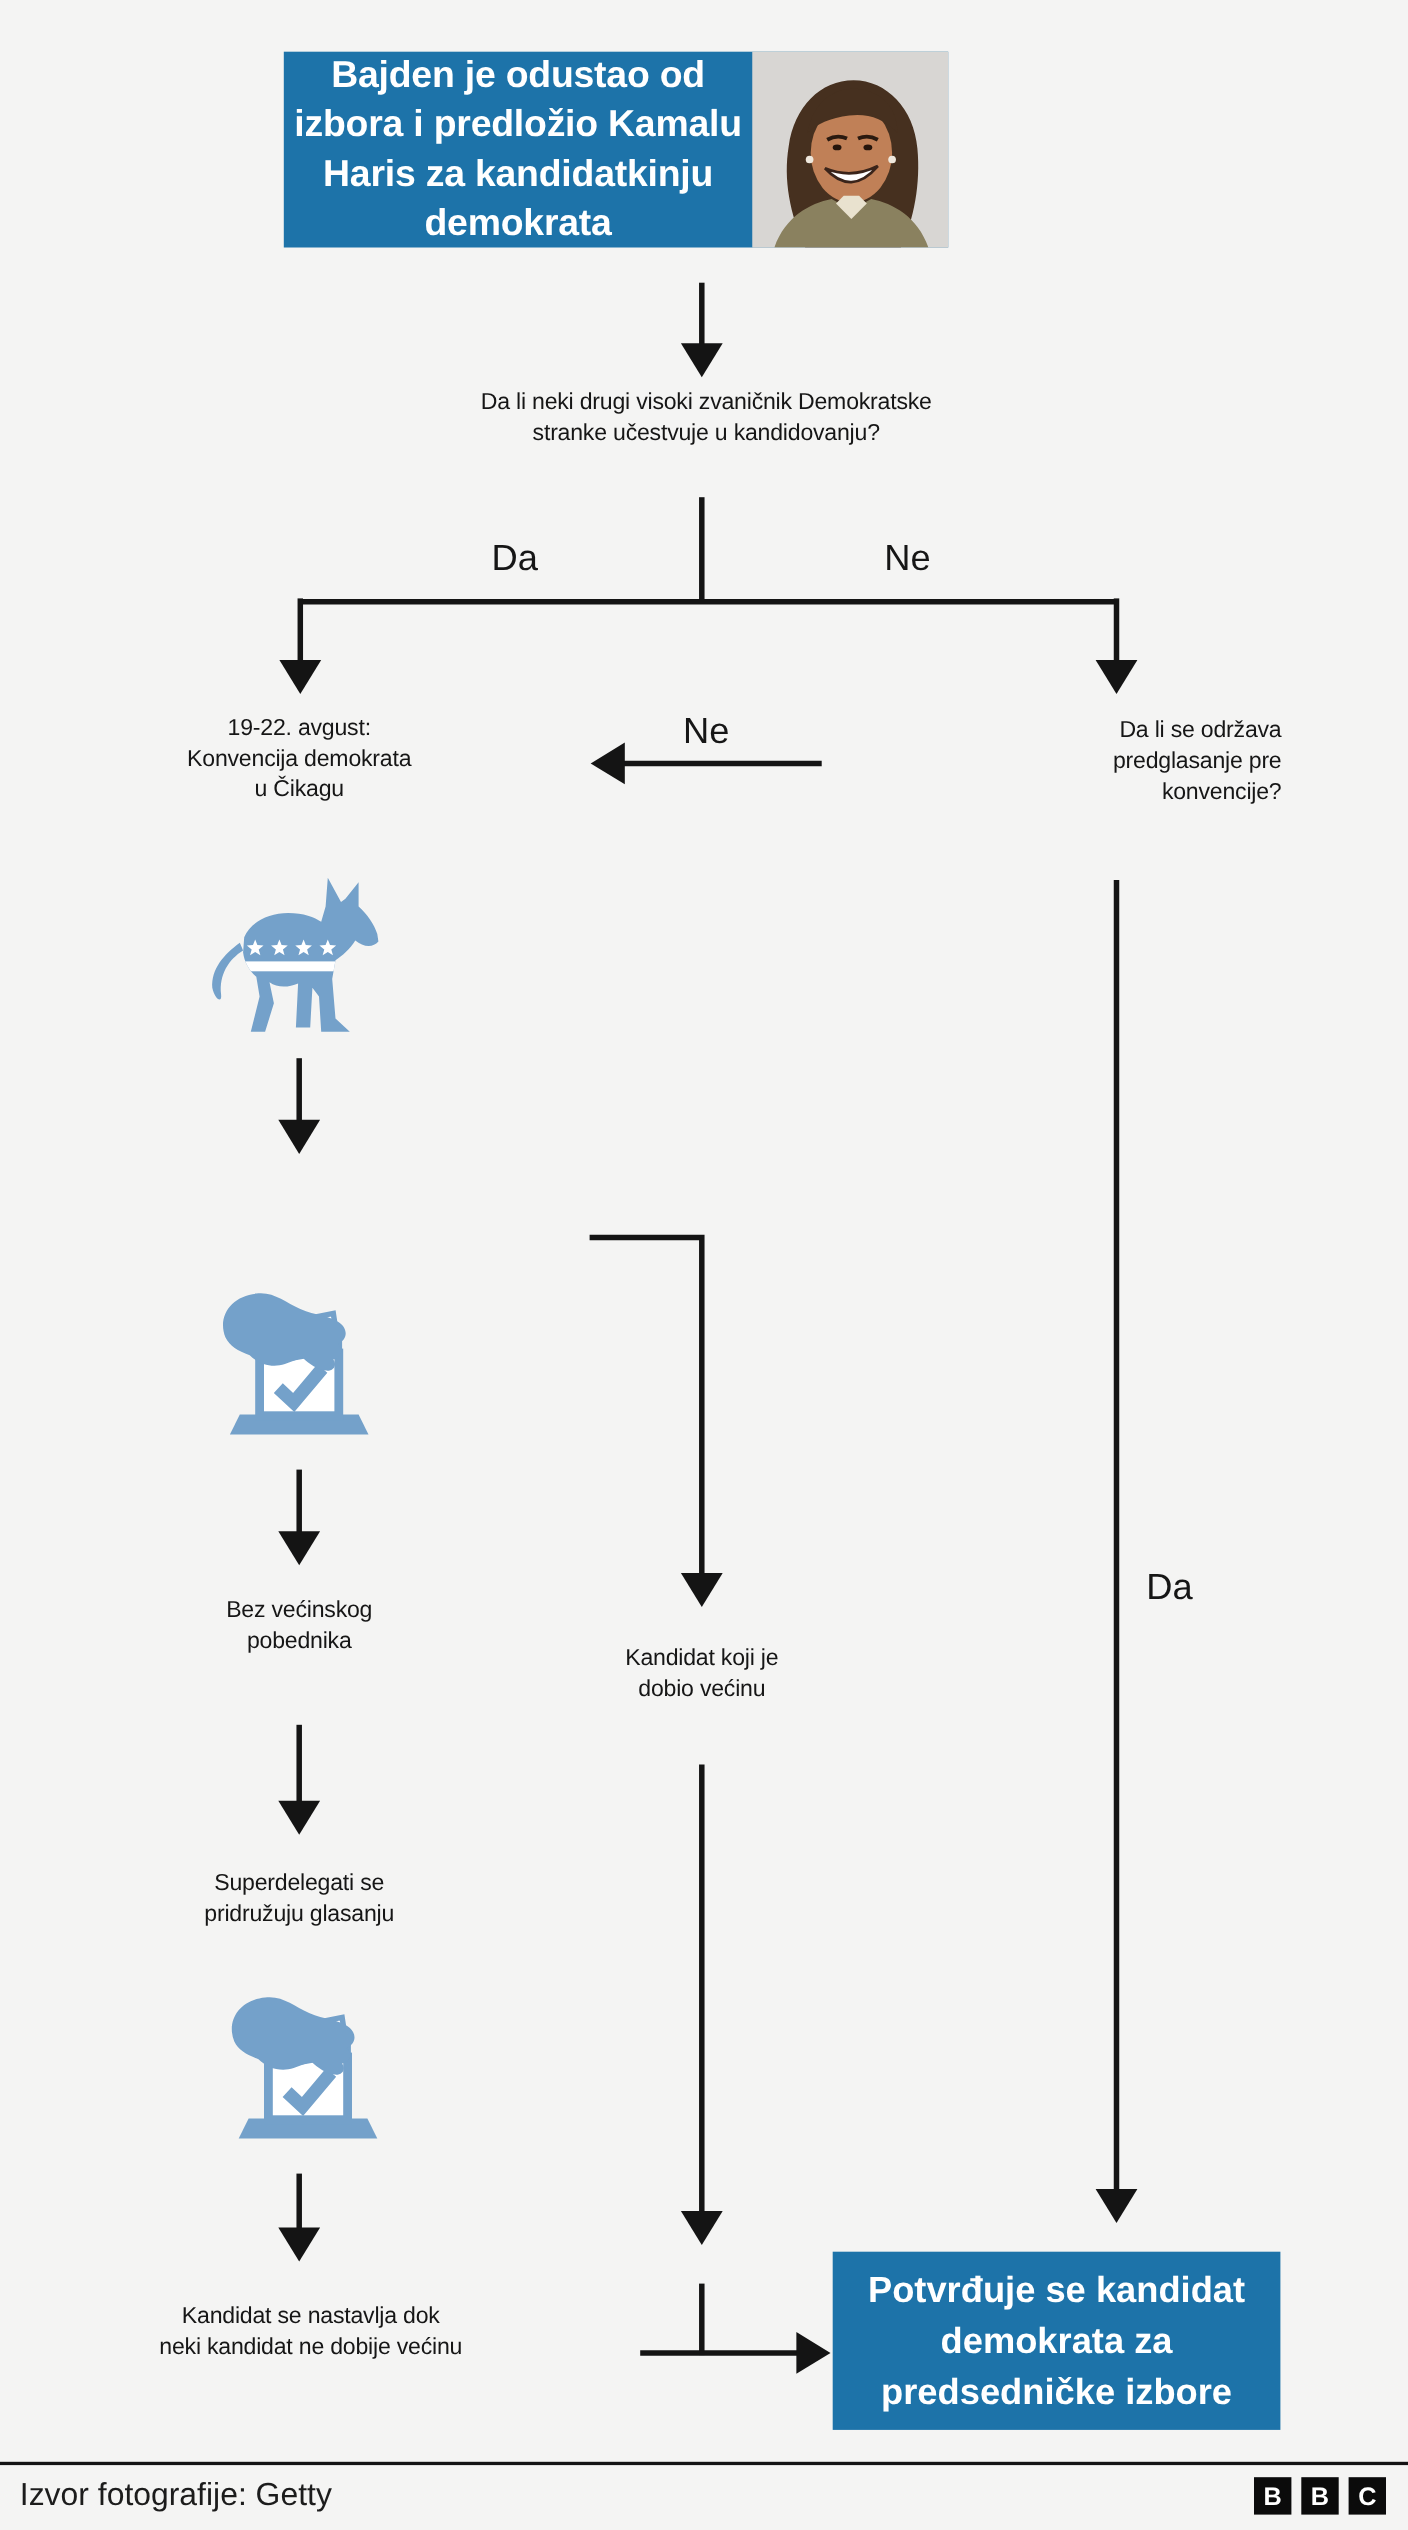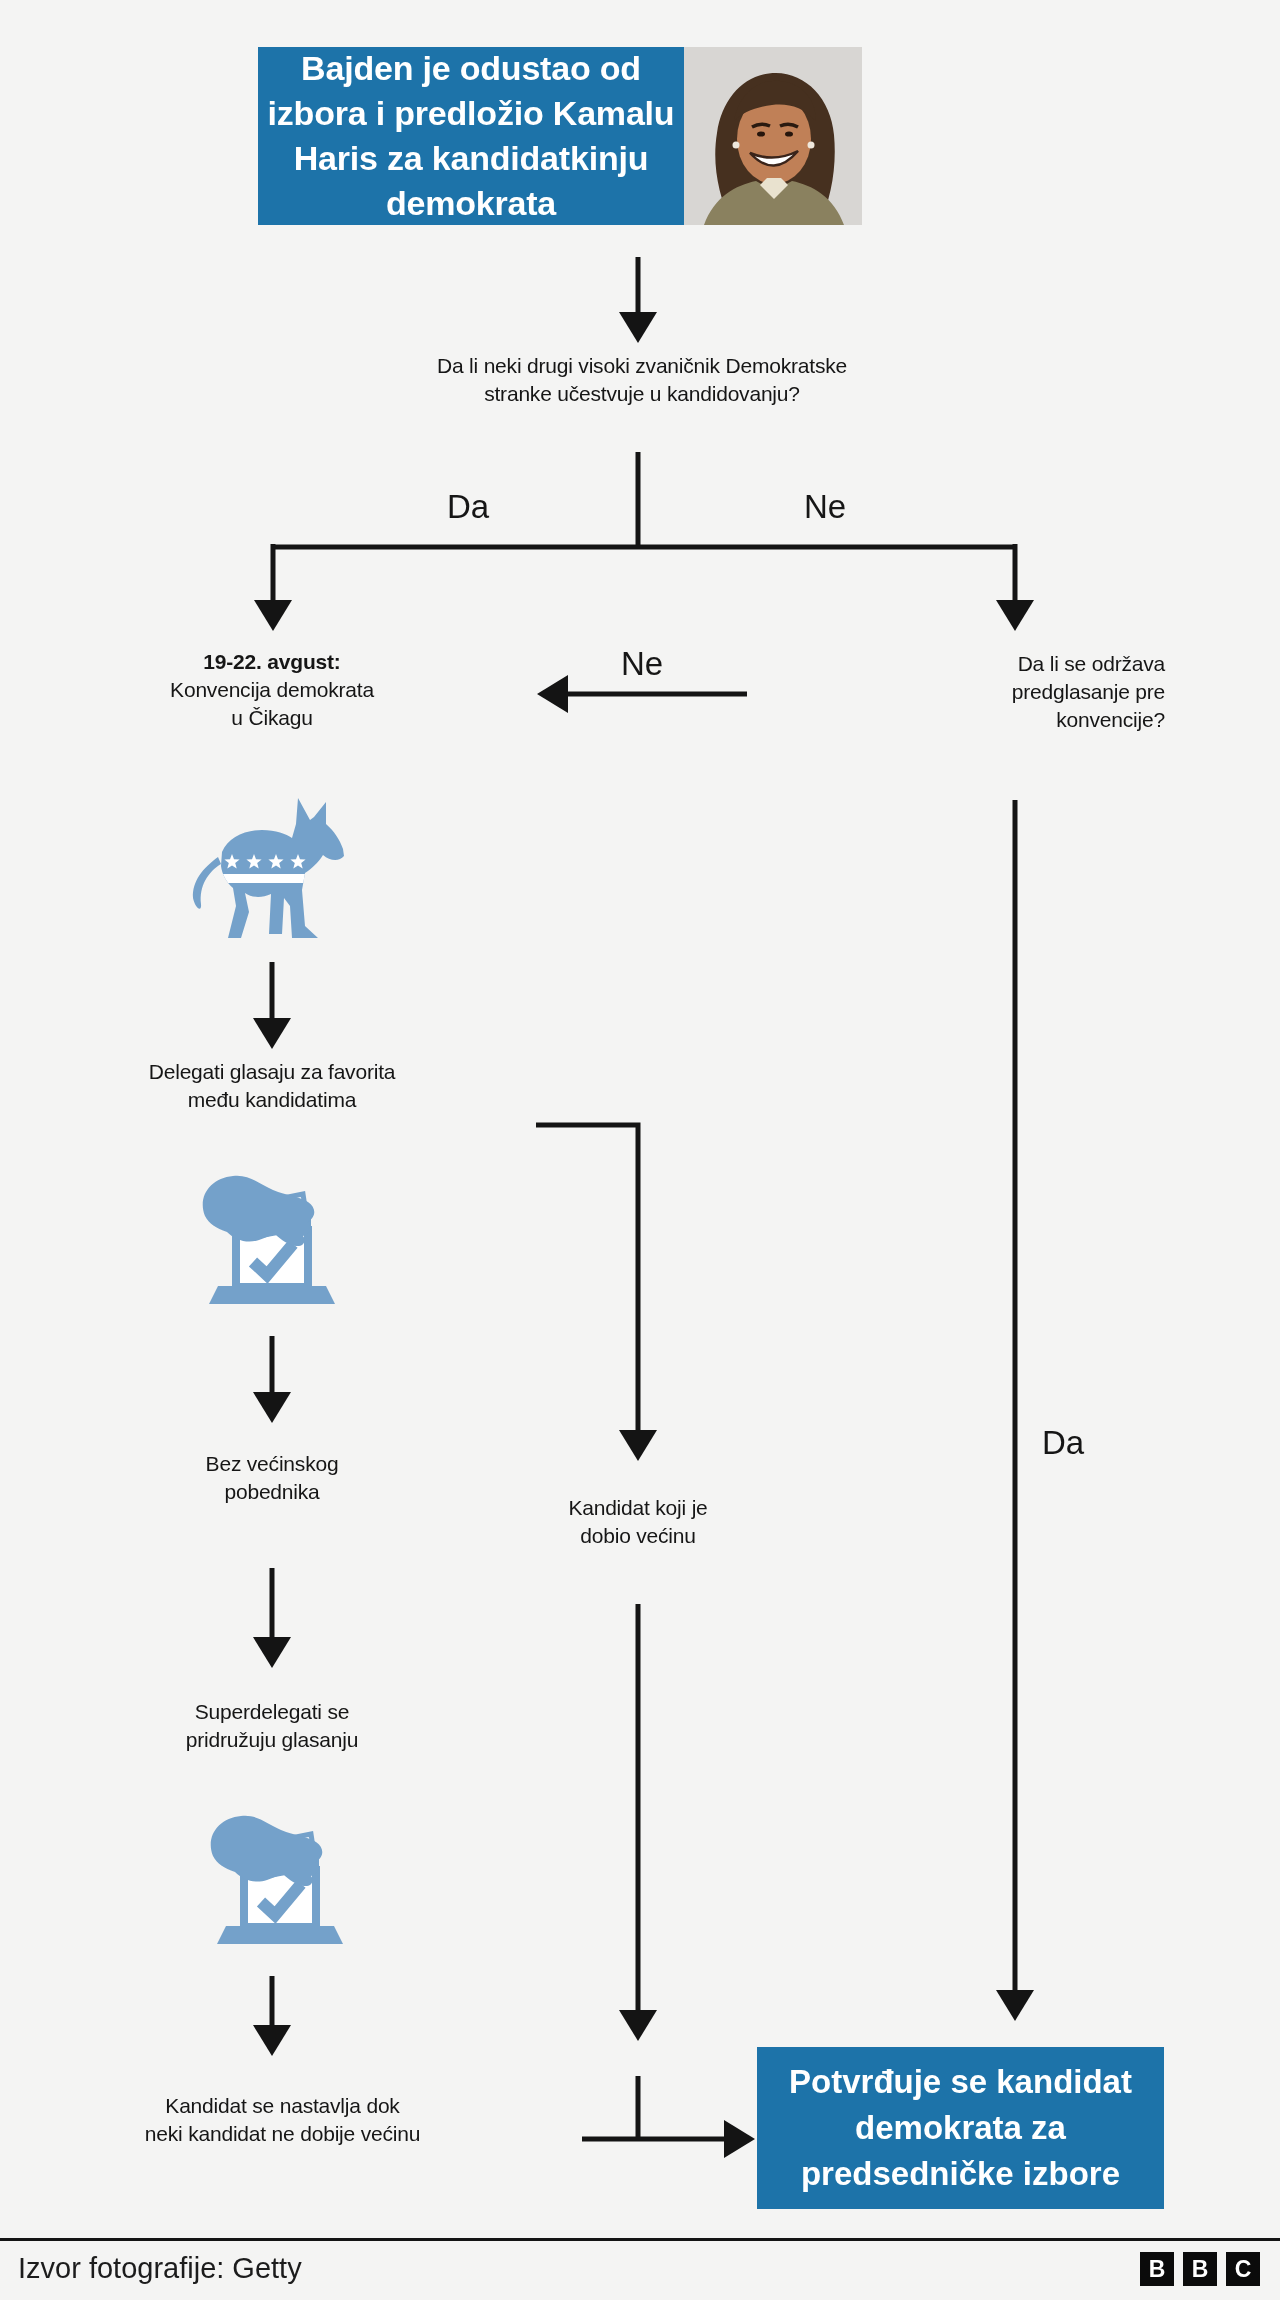--- a/index.html
+++ b/index.html
@@ -5,21 +5,21 @@
   :root{
     --background:#f4f4f3; --accent:#1d73a9; --icon_blue:#74a1ca;
     --text:#161616; --arrow:#141414; --photo_bg:#d8d6d3; --logo_black:#0b0b0b;
   }
   html,body{margin:0;padding:0;}
   body{background:#e9e9e9;font-family:"Liberation Sans",sans-serif;}
   #canvas{position:relative;width:1280px;height:2300px;background:var(--background);overflow:hidden;margin:0 auto;}
   .abs{position:absolute;}
   .node{position:absolute;text-align:center;font-size:21px;line-height:1.33;color:var(--text);letter-spacing:-0.2px;}
   .node .line{display:block;}
-  .bold{font-weight:bold;}
+  .bold{font-weight:normal;}
   .lbl{position:absolute;text-align:center;font-size:33px;color:var(--text);}
   #connector-layer{position:absolute;left:0;top:0;width:1280px;height:2300px;}
   .stroke{stroke:var(--arrow);stroke-width:5;fill:none;}
   .head{fill:var(--arrow);stroke:none;}
   
   .header-box{left:258px;top:47px;width:604px;height:178px;background:var(--accent);display:flex;}
   .header-text{flex:1;display:flex;align-items:center;justify-content:center;text-align:center;
                color:#ffffff;font-weight:bold;font-size:34px;line-height:1.32;letter-spacing:-0.2px;}
   .header-photo{width:178px;height:178px;background:var(--photo_bg);flex:0 0 auto;}
   
@@ -167,24 +167,20 @@
       </g>
       <g fill="#ffffff">
         <use href="#star" x="40" y="76"></use>
         <use href="#star" x="62" y="76"></use>
         <use href="#star" x="84" y="76"></use>
         <use href="#star" x="106" y="76"></use>
       </g>
     </svg>
   </div>
 
-  <div class="node" style="left:2px;top:1058px;width:540px;">
-    <span class="line">Delegati glasaju za favorita</span>
-    <span class="line">među kandidatima</span>
-  </div>
 
   <div class="abs" style="left:197px;top:1170px;width:150px;height:140px;">
     <svg viewBox="0 0 150 140" width="150" height="140">
       <polygon class="blue-fill" points="12,134 138,134 129,116 21,116"></polygon>
       <rect class="blue-fill" x="36" y="44" width="7" height="20"></rect>
       <rect class="blue-fill" x="107" y="44" width="7" height="20"></rect>
       <rect x="39" y="60" width="72" height="57" fill="#ffffff" stroke="var(--icon_blue)" stroke-width="8"></rect>
       <path d="M56,92 L70,105 L96,74" stroke="var(--icon_blue)" stroke-width="12" fill="none"></path>
       <polygon points="56,34 106,24 111,57 61,66" fill="#ffffff" stroke="var(--icon_blue)" stroke-width="5"></polygon>
       <path class="blue-fill" d="M8,46 C0,26 14,8 36,6 C52,4 62,14 76,20 C90,26 102,26 111,32 C120,38 119,48 110,52 C116,56 114,64 106,66 C110,71 106,77 99,76 C92,75 84,70 78,64 L62,70 C50,74 38,70 30,62 C19,58 12,54 8,46 Z"></path>

